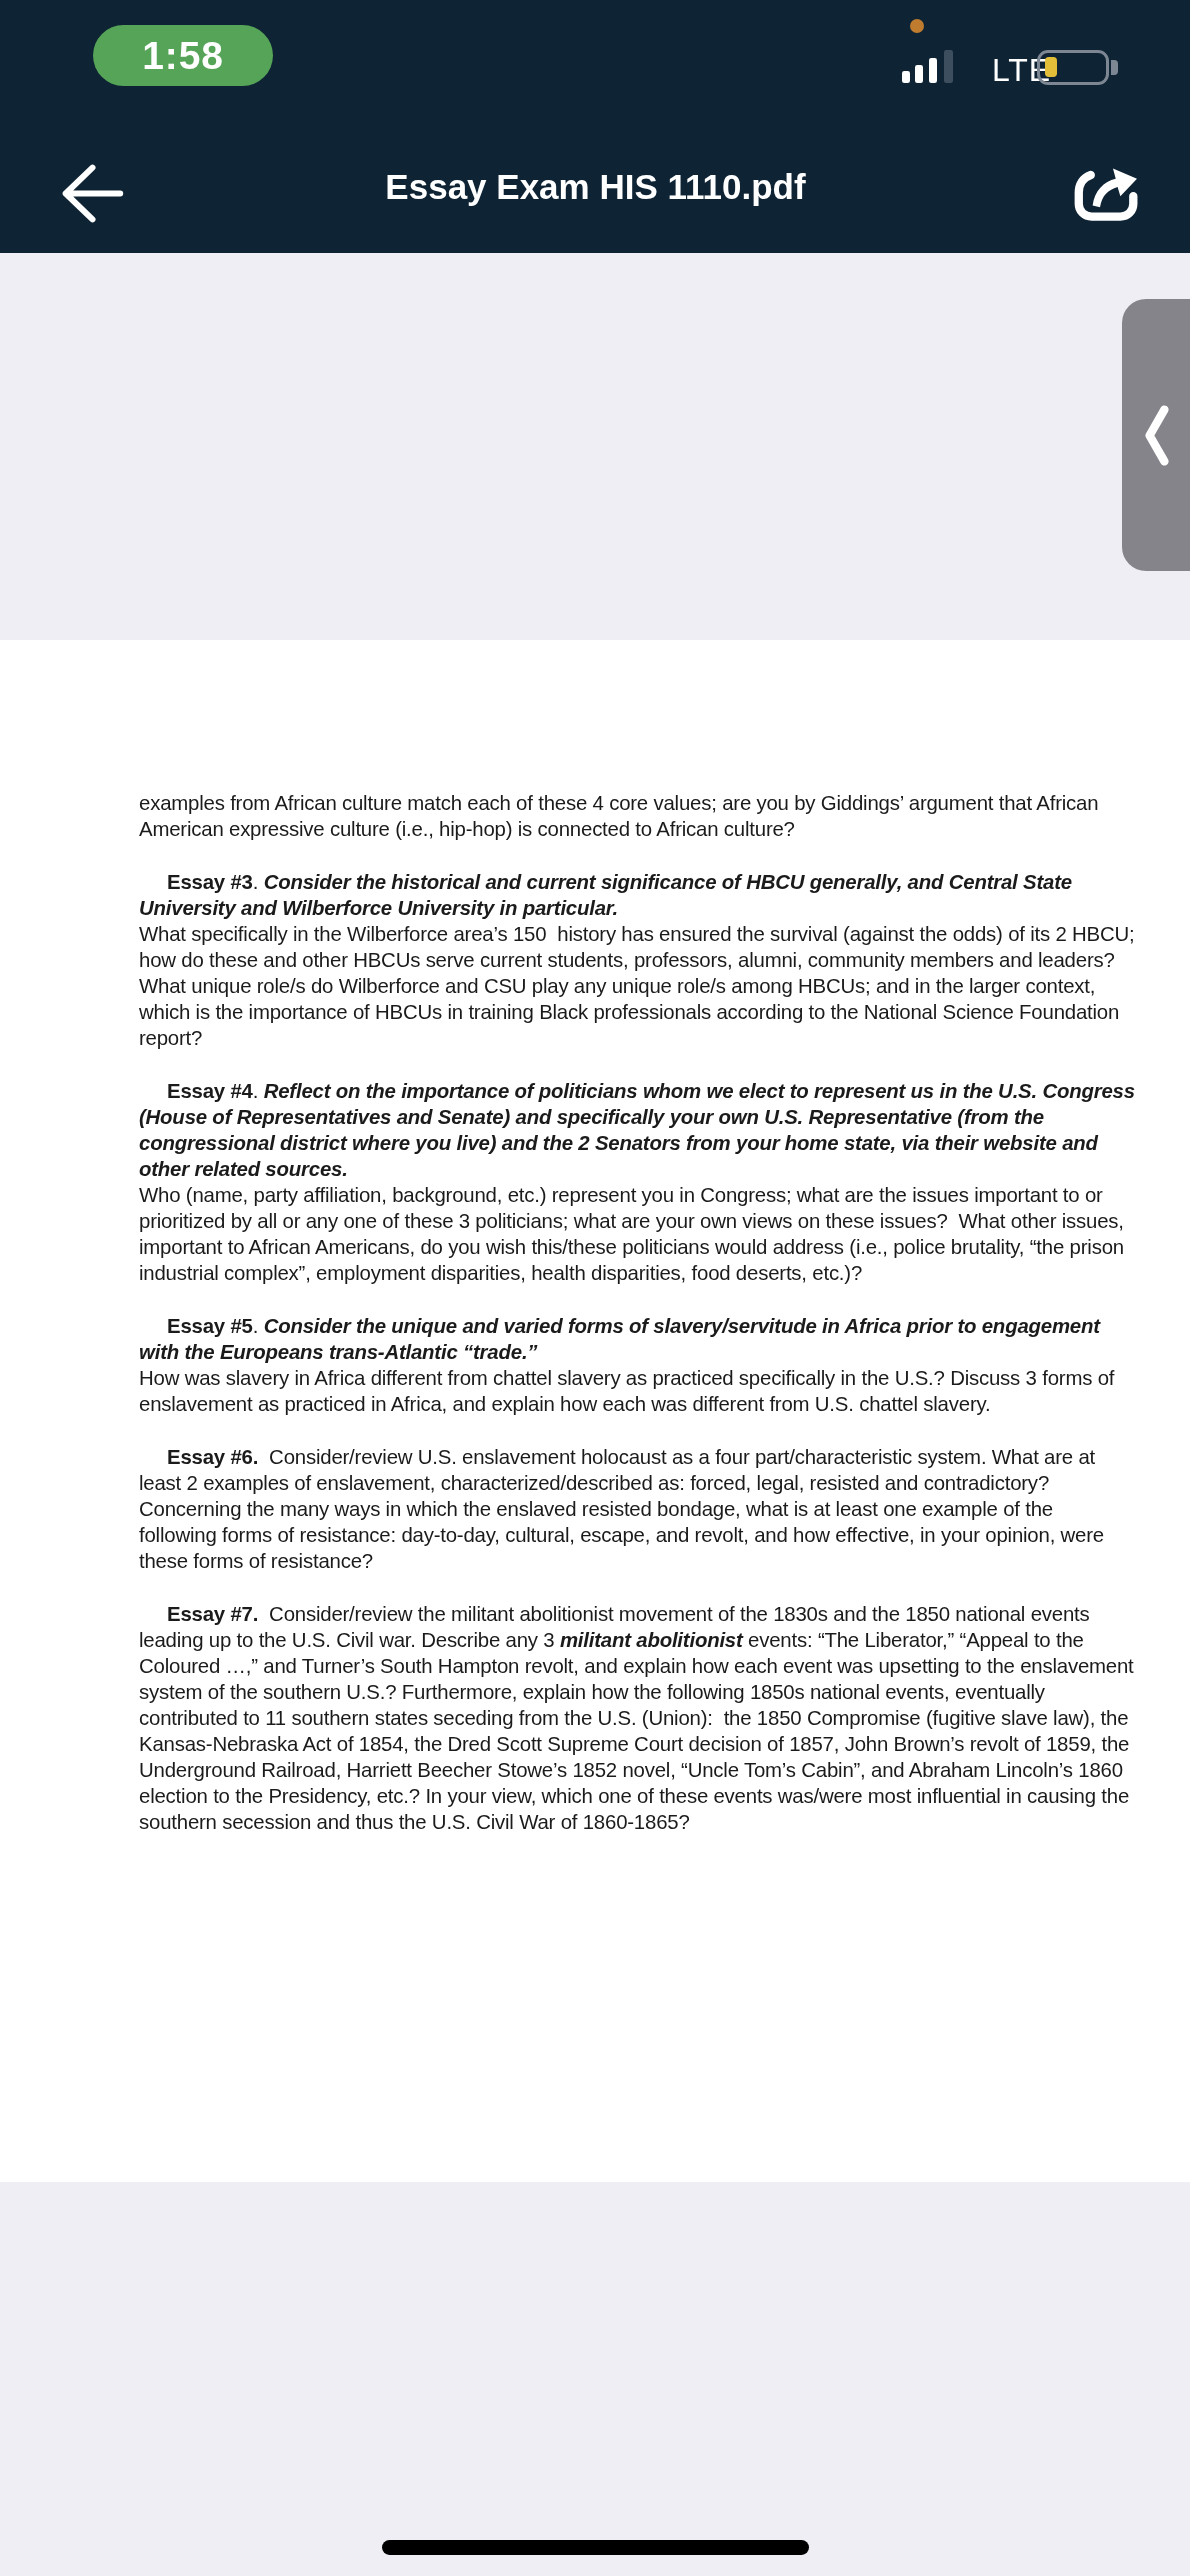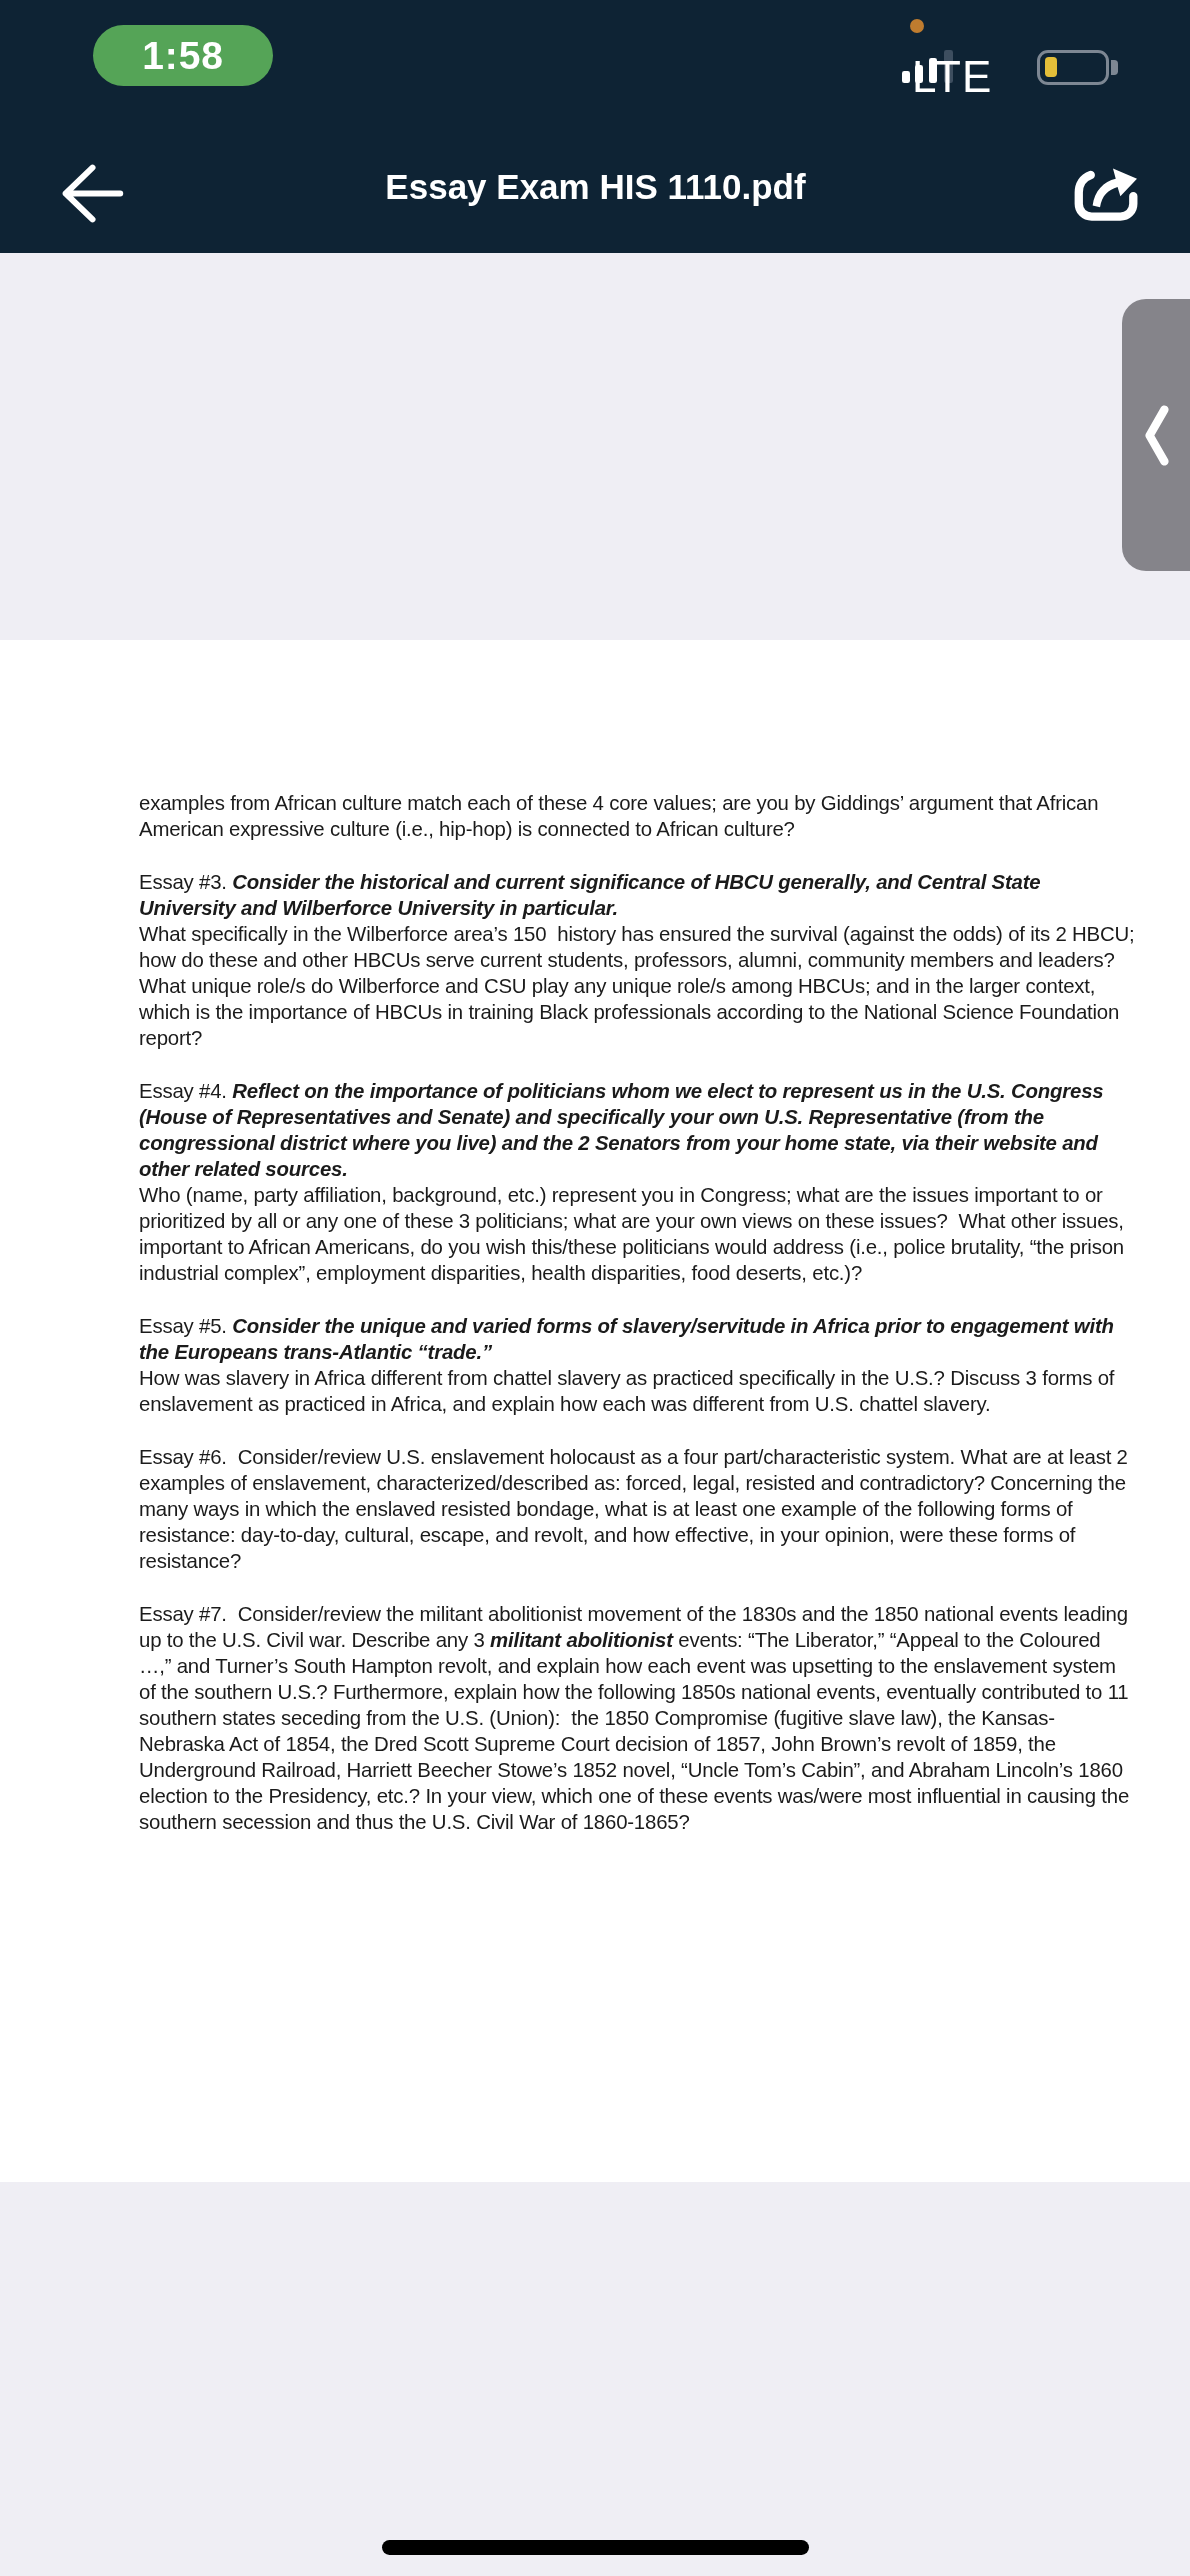--- a/index.html
+++ b/index.html
@@ -12,41 +12,41 @@
                background:var(--pill-green,#55a457); display:flex; align-items:center; justify-content:center; }
   .time-pill span { color:#fff; font-size:39px; font-weight:700; letter-spacing:0.9px; }
   .mic-dot { position:absolute; left:910px; top:18.5px; width:14px; height:14px; border-radius:50%;
              background:var(--mic-dot,#bf7c2f); }
   .signal { position:absolute; left:900px; top:50px; width:59px; height:33px; }
   .signal i { position:absolute; bottom:0; width:8.3px; border-radius:2.3px; background:#fff; }
   .signal i.b1 { left:1.9px;  height:12px; }
   .signal i.b2 { left:15px; height:18.5px; }
   .signal i.b3 { left:29px; height:25px; }
   .signal i.b4 { left:44px; height:33px; width:9.3px; background:var(--dim-bar,#3d4e5f); }
-  .lte { position:absolute; left:912px; top:52px; color:#fff; font-size:44px; font-weight:500; letter-spacing:0.9px; }
+  .lte { position:absolute; left:992px; top:52px; color:#fff; font-size:32px; font-weight:500; letter-spacing:0.9px; }
   .battery { position:absolute; left:1037px; top:50px; width:72px; height:35px; box-sizing:border-box;
              border:3.7px solid var(--battery-outline,#7d8793); border-radius:11px; }
   .battery-fill { position:absolute; left:4.6px; top:3.7px; width:12px; height:20.4px; border-radius:3.7px;
                   background:var(--battery-yellow,#e3be39); }
   .battery-nub { position:absolute; left:1111px; top:60px; width:6.5px; height:15px;
                  background:var(--battery-outline,#7d8793); border-radius:0 3.7px 3.7px 0; }
 
   .back-btn { position:absolute; left:46px; top:147px; width:93px; height:93px; background:none; border:none;
               padding:0; display:flex; align-items:center; justify-content:center; cursor:pointer; }
   .nav-title { position:absolute; left:130px; right:130px; top:167px; text-align:center; color:#fff;
                font-size:35px; font-weight:600; white-space:nowrap; overflow:hidden; }
   .share-btn { position:absolute; left:1055px; top:147px; width:102px; height:93px; background:none; border:none;
                padding:0; display:flex; align-items:center; justify-content:center; cursor:pointer; }
 
   
   .pdf-page { position:absolute; top:640px; left:0; width:1191px; height:1542px; background:#fff; }
   .pdf-text { padding:150px 56px 0 139px; color:#1b1b1b; font-size:20.4px; line-height:26px; letter-spacing:-0.2px; }
   .pdf-text p { margin:0 0 27px 0; white-space:pre-wrap; }
   .pdf-text p.center { text-align:center; }
-  .run-b { font-weight:400; }
+  .run-b { font-weight:700;margin-left:28px; }
   .run-i { font-style:italic;font-weight:bold; }
   .run-u { text-decoration-thickness:1.9px; text-underline-offset:2.8px; }
 
   .side-tab { position:absolute; right:0; top:299px; width:69px; height:272px; background:var(--tab-gray,#85848a);
               border-radius:24px 0 0 24px; display:flex; align-items:center; justify-content:center; cursor:pointer; }
 
   .home-indicator { position:absolute; left:382px; top:2540px; width:427px; height:15px; border-radius:7.4px; background:#000; }
 </style>
 </head>
 <body>

